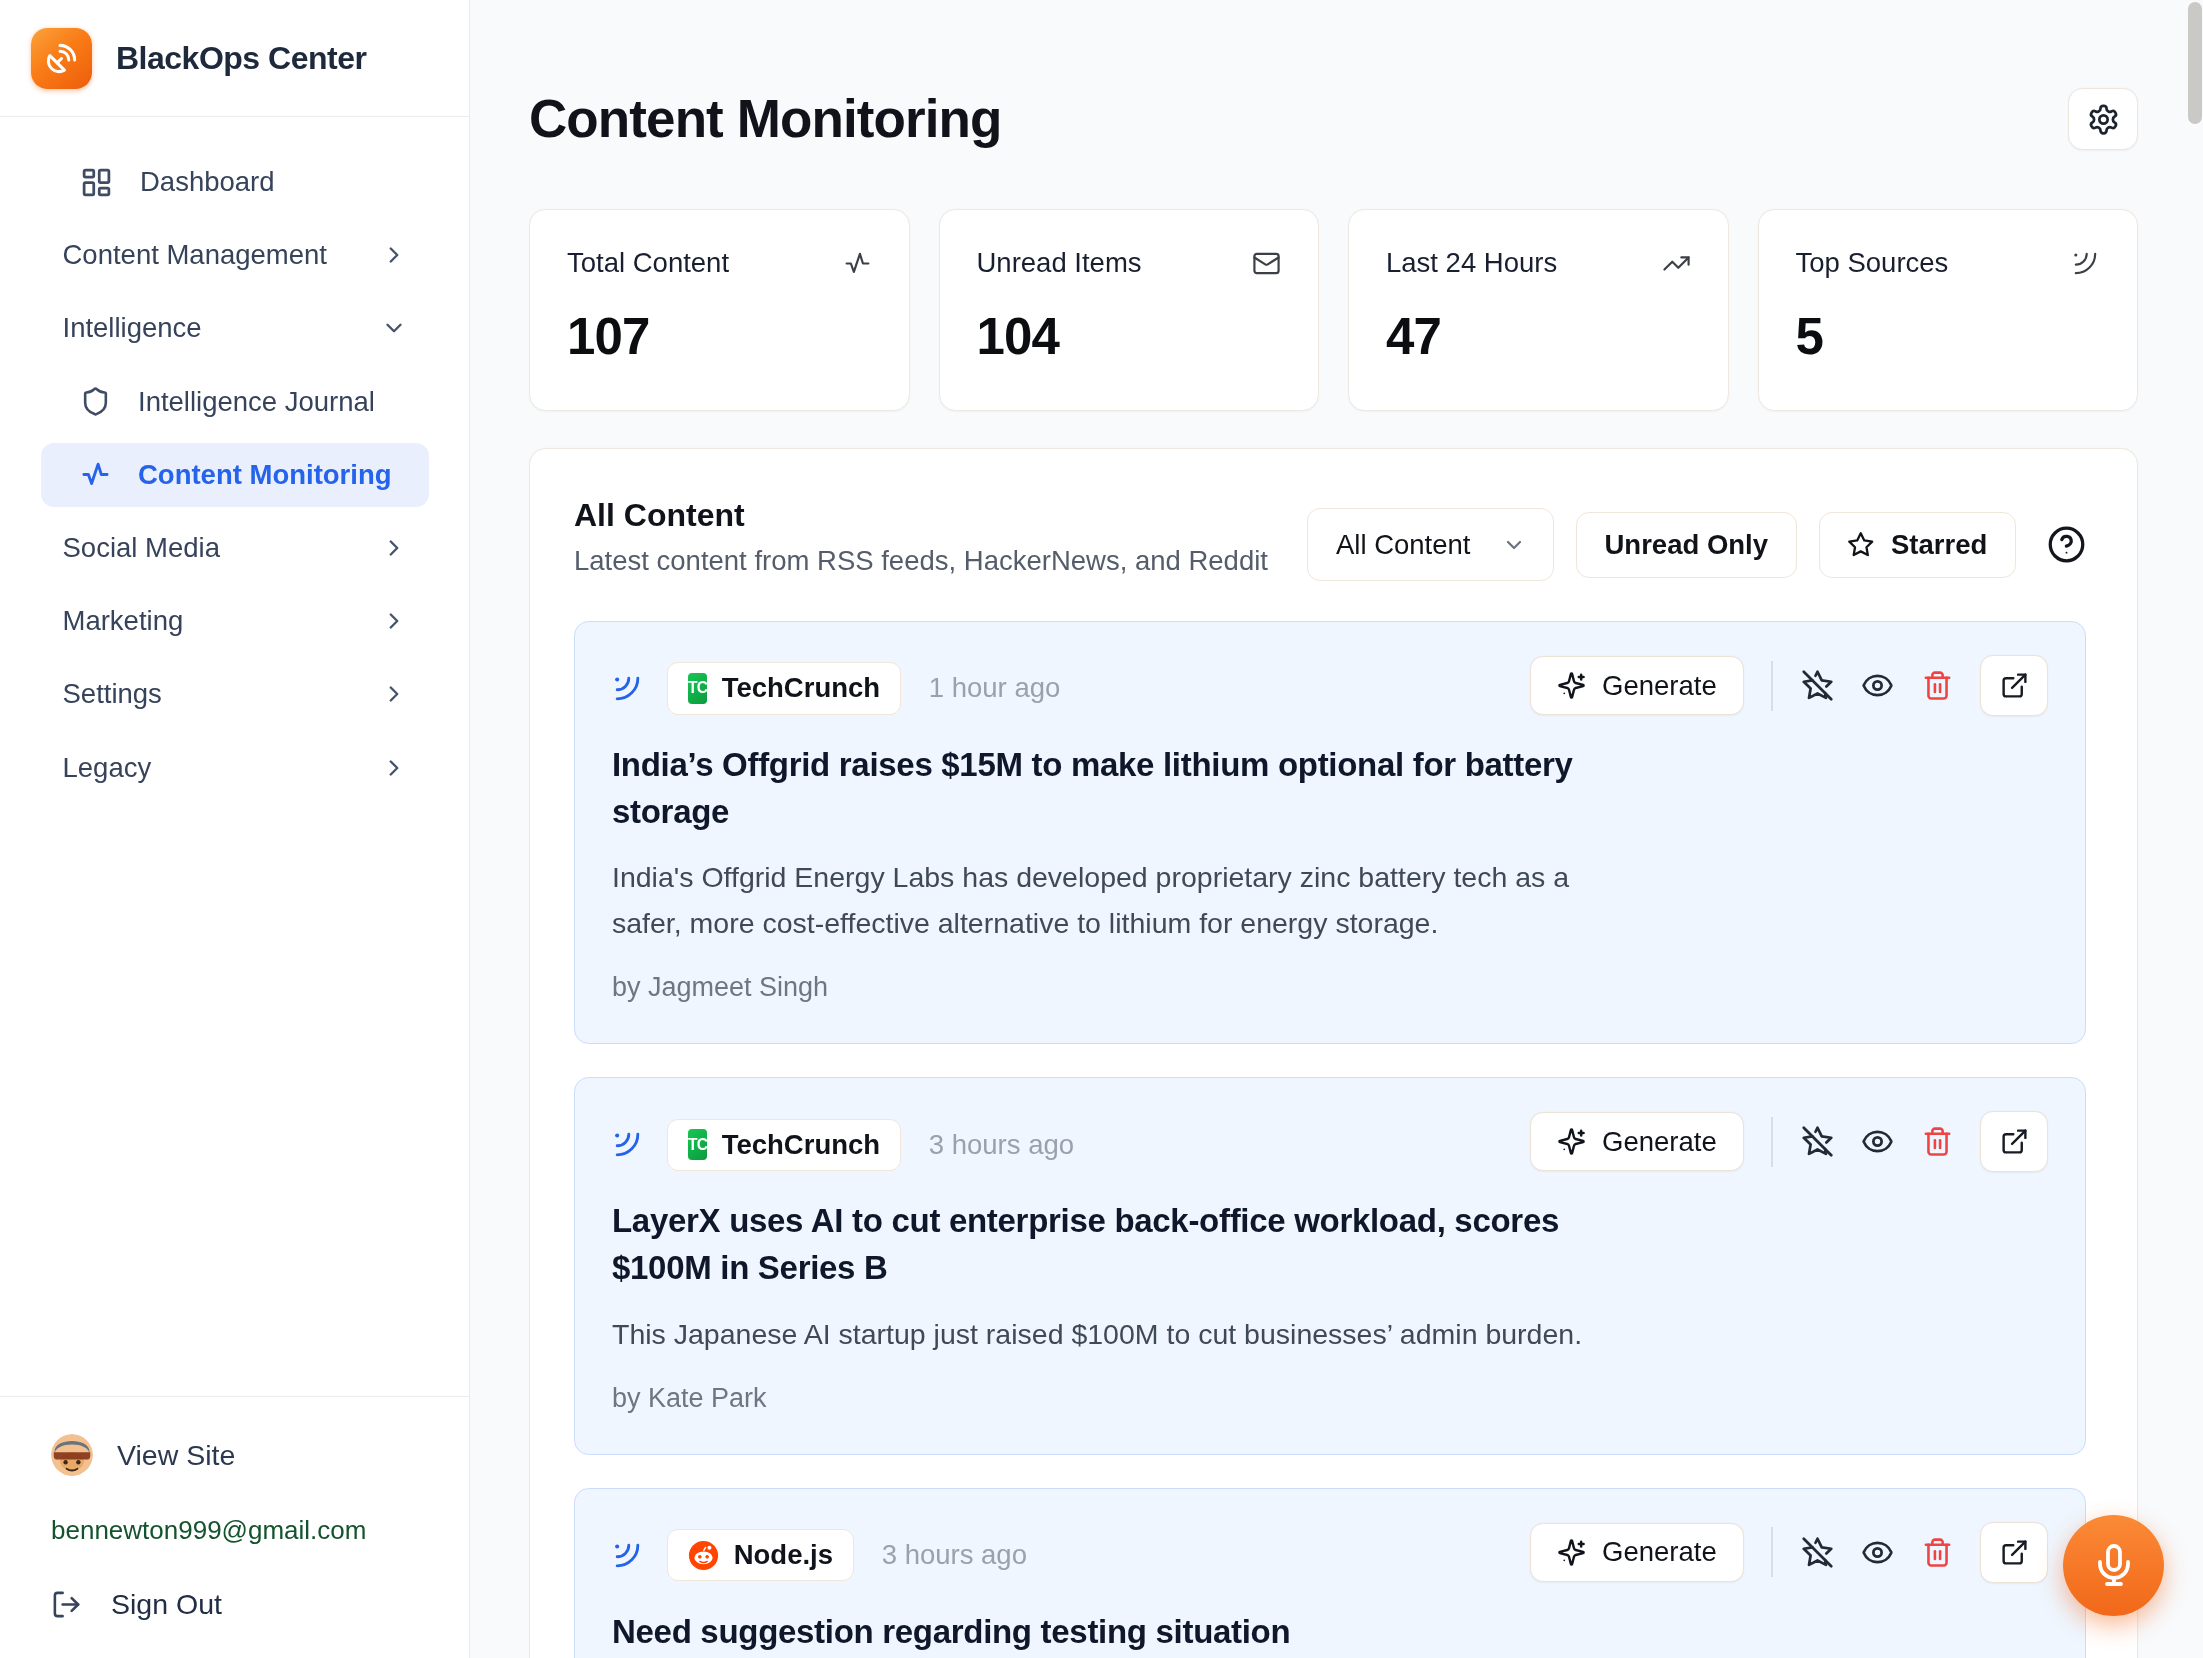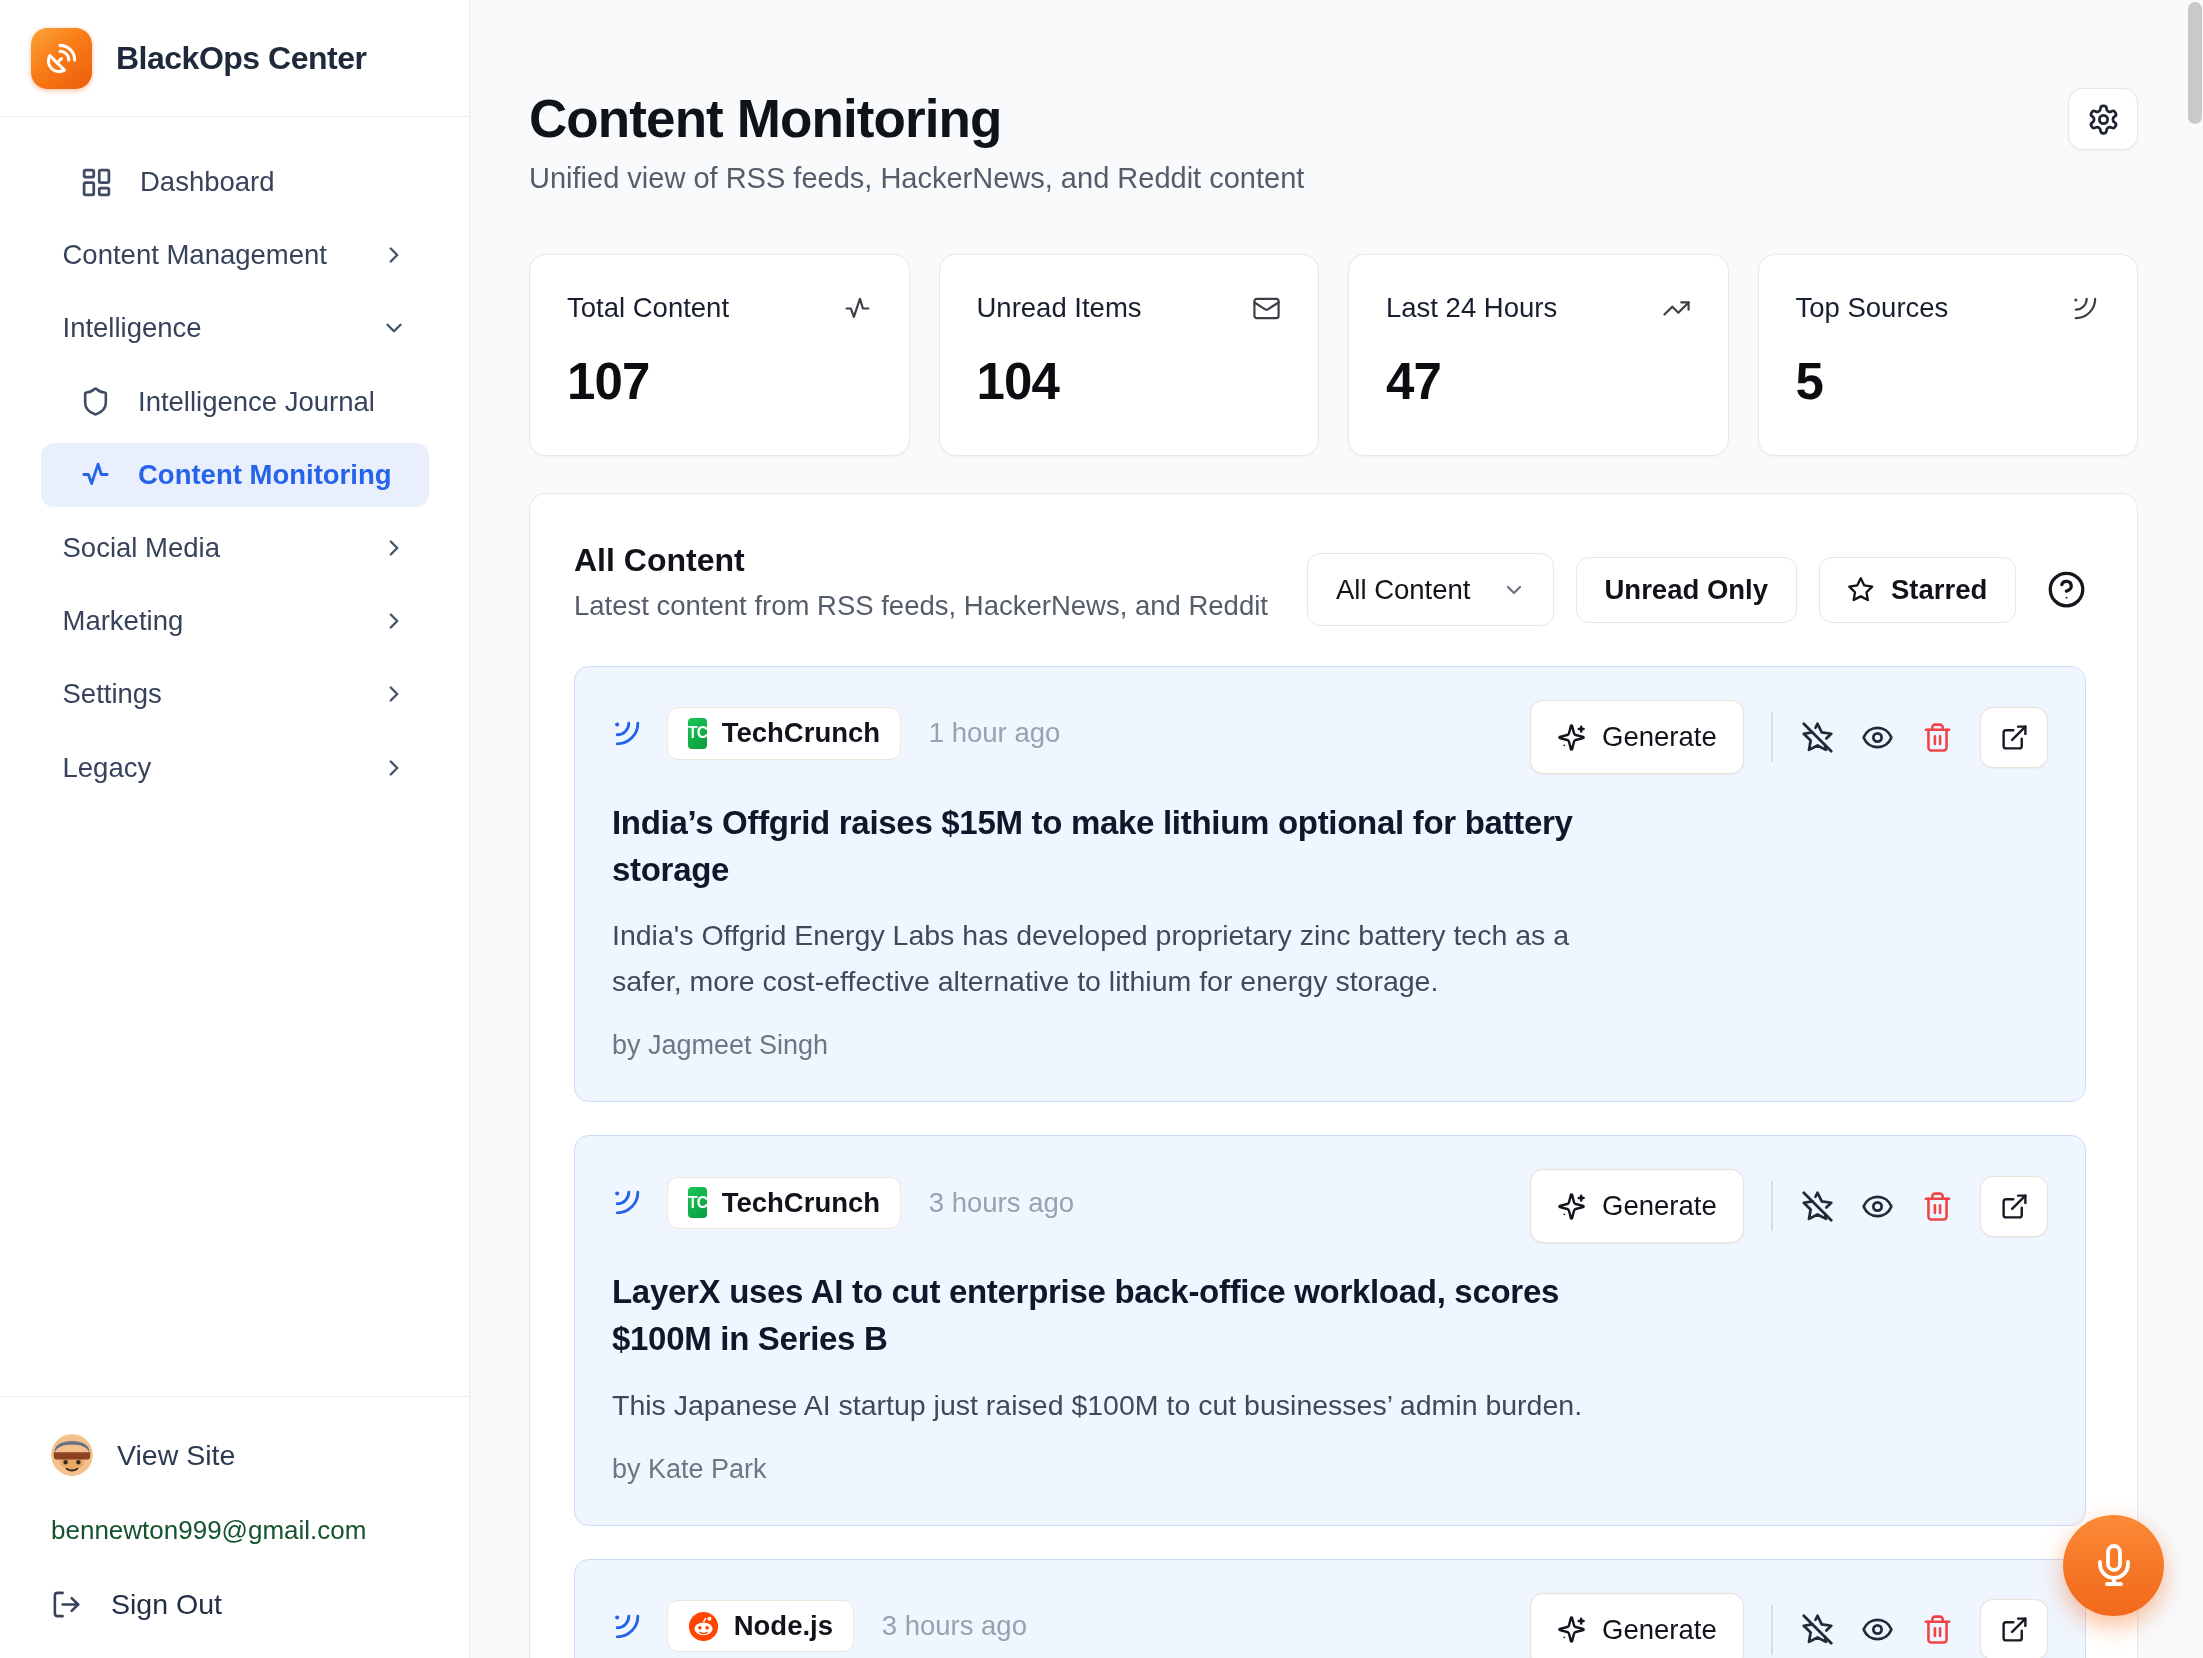--- a/index.html
+++ b/index.html
@@ -113,21 +113,21 @@
   .source-name { font-size:27.5px; font-weight:700; color:#10131a; }
   .tc-ic {
     width:19px; height:31px; border-radius:4px; background:linear-gradient(135deg,#19c653,#0a9b40);
     color:#fff; font-size:15.6px; font-weight:700; display:flex; align-items:center; justify-content:center;
     letter-spacing:-0.9px;
   }
   .time { font-size:27.5px; color:#99a1ad; margin-left:3.7px; }
 
   .card-actions { display:flex; align-items:center; gap:27.5px; }
   .generate-btn {
-    height:74px; background:#fff; border:1.8px solid #ece2d6; border-radius:13px;
+    height:59px; background:#fff; border:1.8px solid #ece2d6; border-radius:13px;
     display:flex; align-items:center; gap:16.5px; padding:0 26px; font-size:27.5px; color:#10131a;
     cursor:pointer; box-shadow:0 0.9px 1.8px rgba(0,0,0,.05);
   }
   .v-div { width:1.8px; height:50px; background:#d5dde9; }
   .act-ic { color:#222a35; cursor:pointer; }
   .act-ic.danger { color:#ef4444; }
   .ext-btn {
     width:68px; height:61px; background:#fff; border:1.8px solid #ece2d6; border-radius:13px;
     display:flex; align-items:center; justify-content:center; color:#171c24; cursor:pointer;
     box-shadow:0 0.9px 1.8px rgba(0,0,0,.05);
@@ -287,21 +287,20 @@
       <span class="signout-label">Sign Out</span>
     </div>
   </div>
 </aside>
 
 <main class="main">
 
   <div class="page-header">
     <div>
       <h1 class="page-title">Content Monitoring</h1>
-      <div class="page-subtitle">Unified view of RSS feeds, HackerNews, and Reddit content</div>
     </div>
     <div class="icon-btn-lg">
       <span>
         <svg width="33" height="33" viewBox="0 0 24 24" fill="none" stroke="currentColor" stroke-width="2" stroke-linecap="round" stroke-linejoin="round">
           <path d="M12.22 2h-.44a2 2 0 0 0-2 2v.18a2 2 0 0 1-1 1.73l-.43.25a2 2 0 0 1-2 0l-.15-.08a2 2 0 0 0-2.73.73l-.22.38a2 2 0 0 0 .73 2.73l.15.1a2 2 0 0 1 1 1.72v.51a2 2 0 0 1-1 1.74l-.15.09a2 2 0 0 0-.73 2.73l.22.38a2 2 0 0 0 2.73.73l.15-.08a2 2 0 0 1 2 0l.43.25a2 2 0 0 1 1 1.73V20a2 2 0 0 0 2 2h.44a2 2 0 0 0 2-2v-.18a2 2 0 0 1 1-1.73l.43-.25a2 2 0 0 1 2 0l.15.08a2 2 0 0 0 2.73-.73l.22-.39a2 2 0 0 0-.73-2.73l-.15-.08a2 2 0 0 1-1-1.74v-.5a2 2 0 0 1 1-1.74l.15-.09a2 2 0 0 0 .73-2.73l-.22-.38a2 2 0 0 0-2.73-.73l-.15.08a2 2 0 0 1-2 0l-.43-.25a2 2 0 0 1-1-1.73V4a2 2 0 0 0-2-2z"></path>
           <circle cx="12" cy="12" r="3"></circle>
         </svg>
       </span>
     </div>
   </div>

